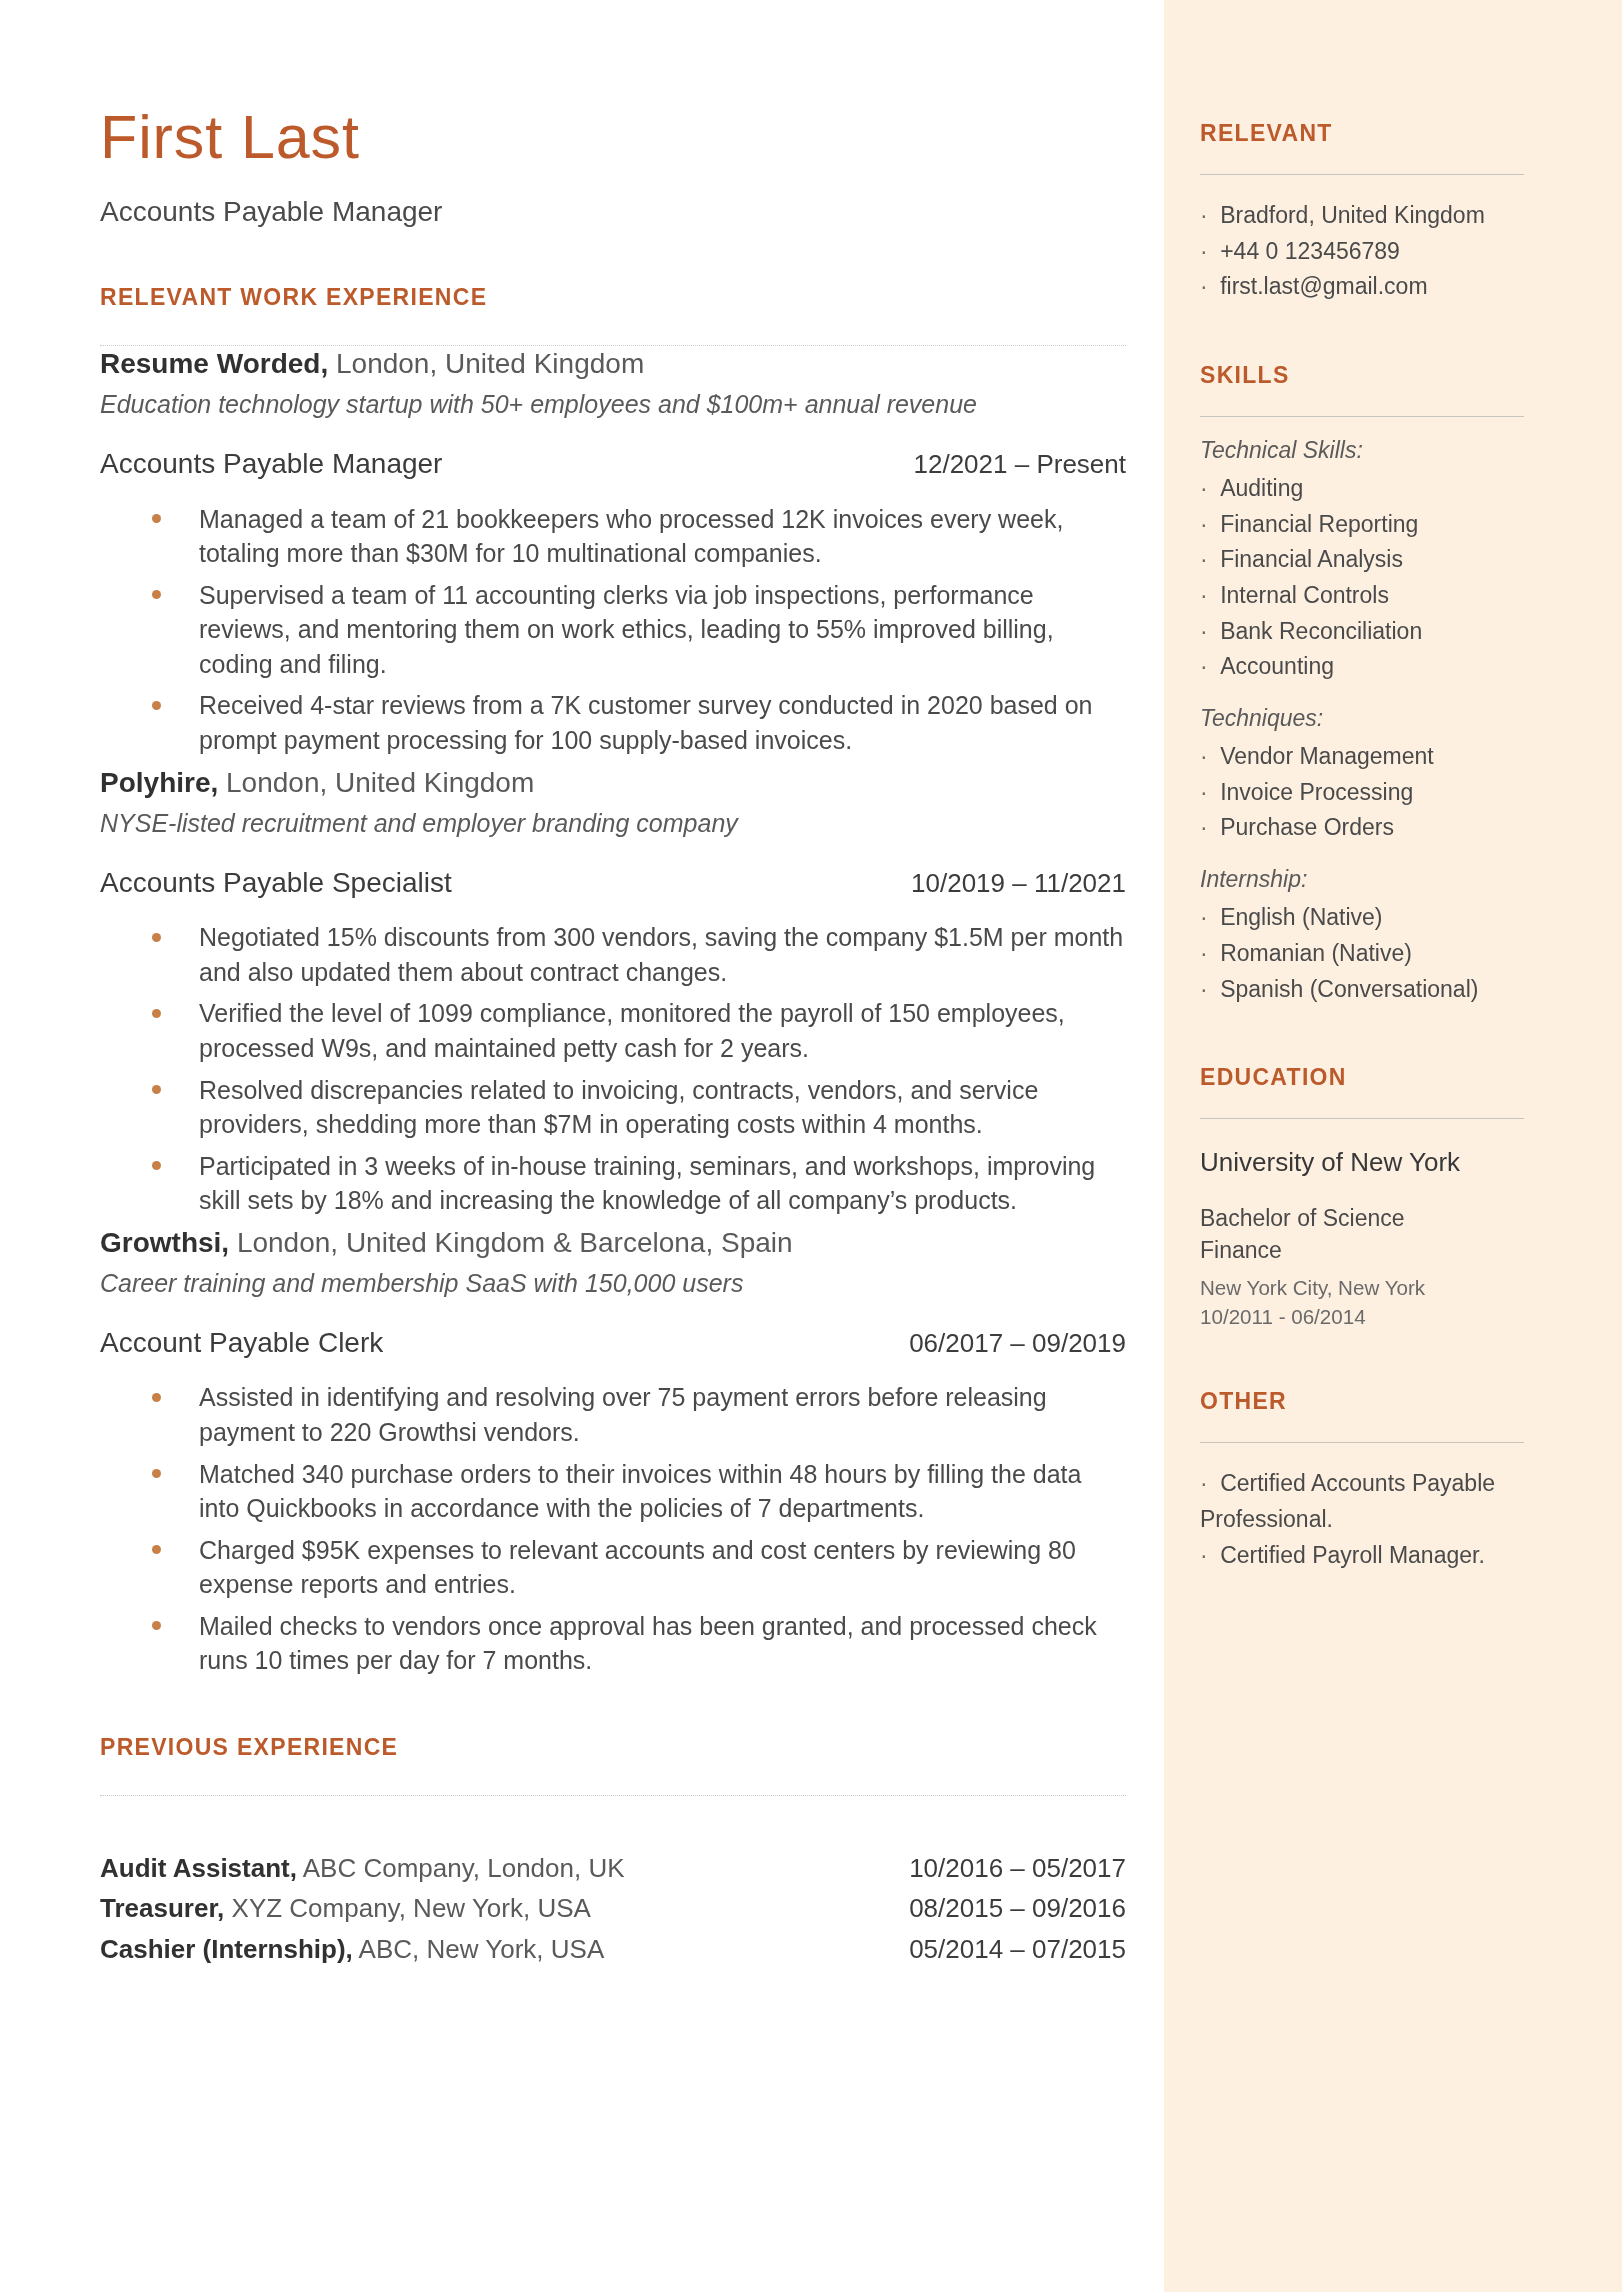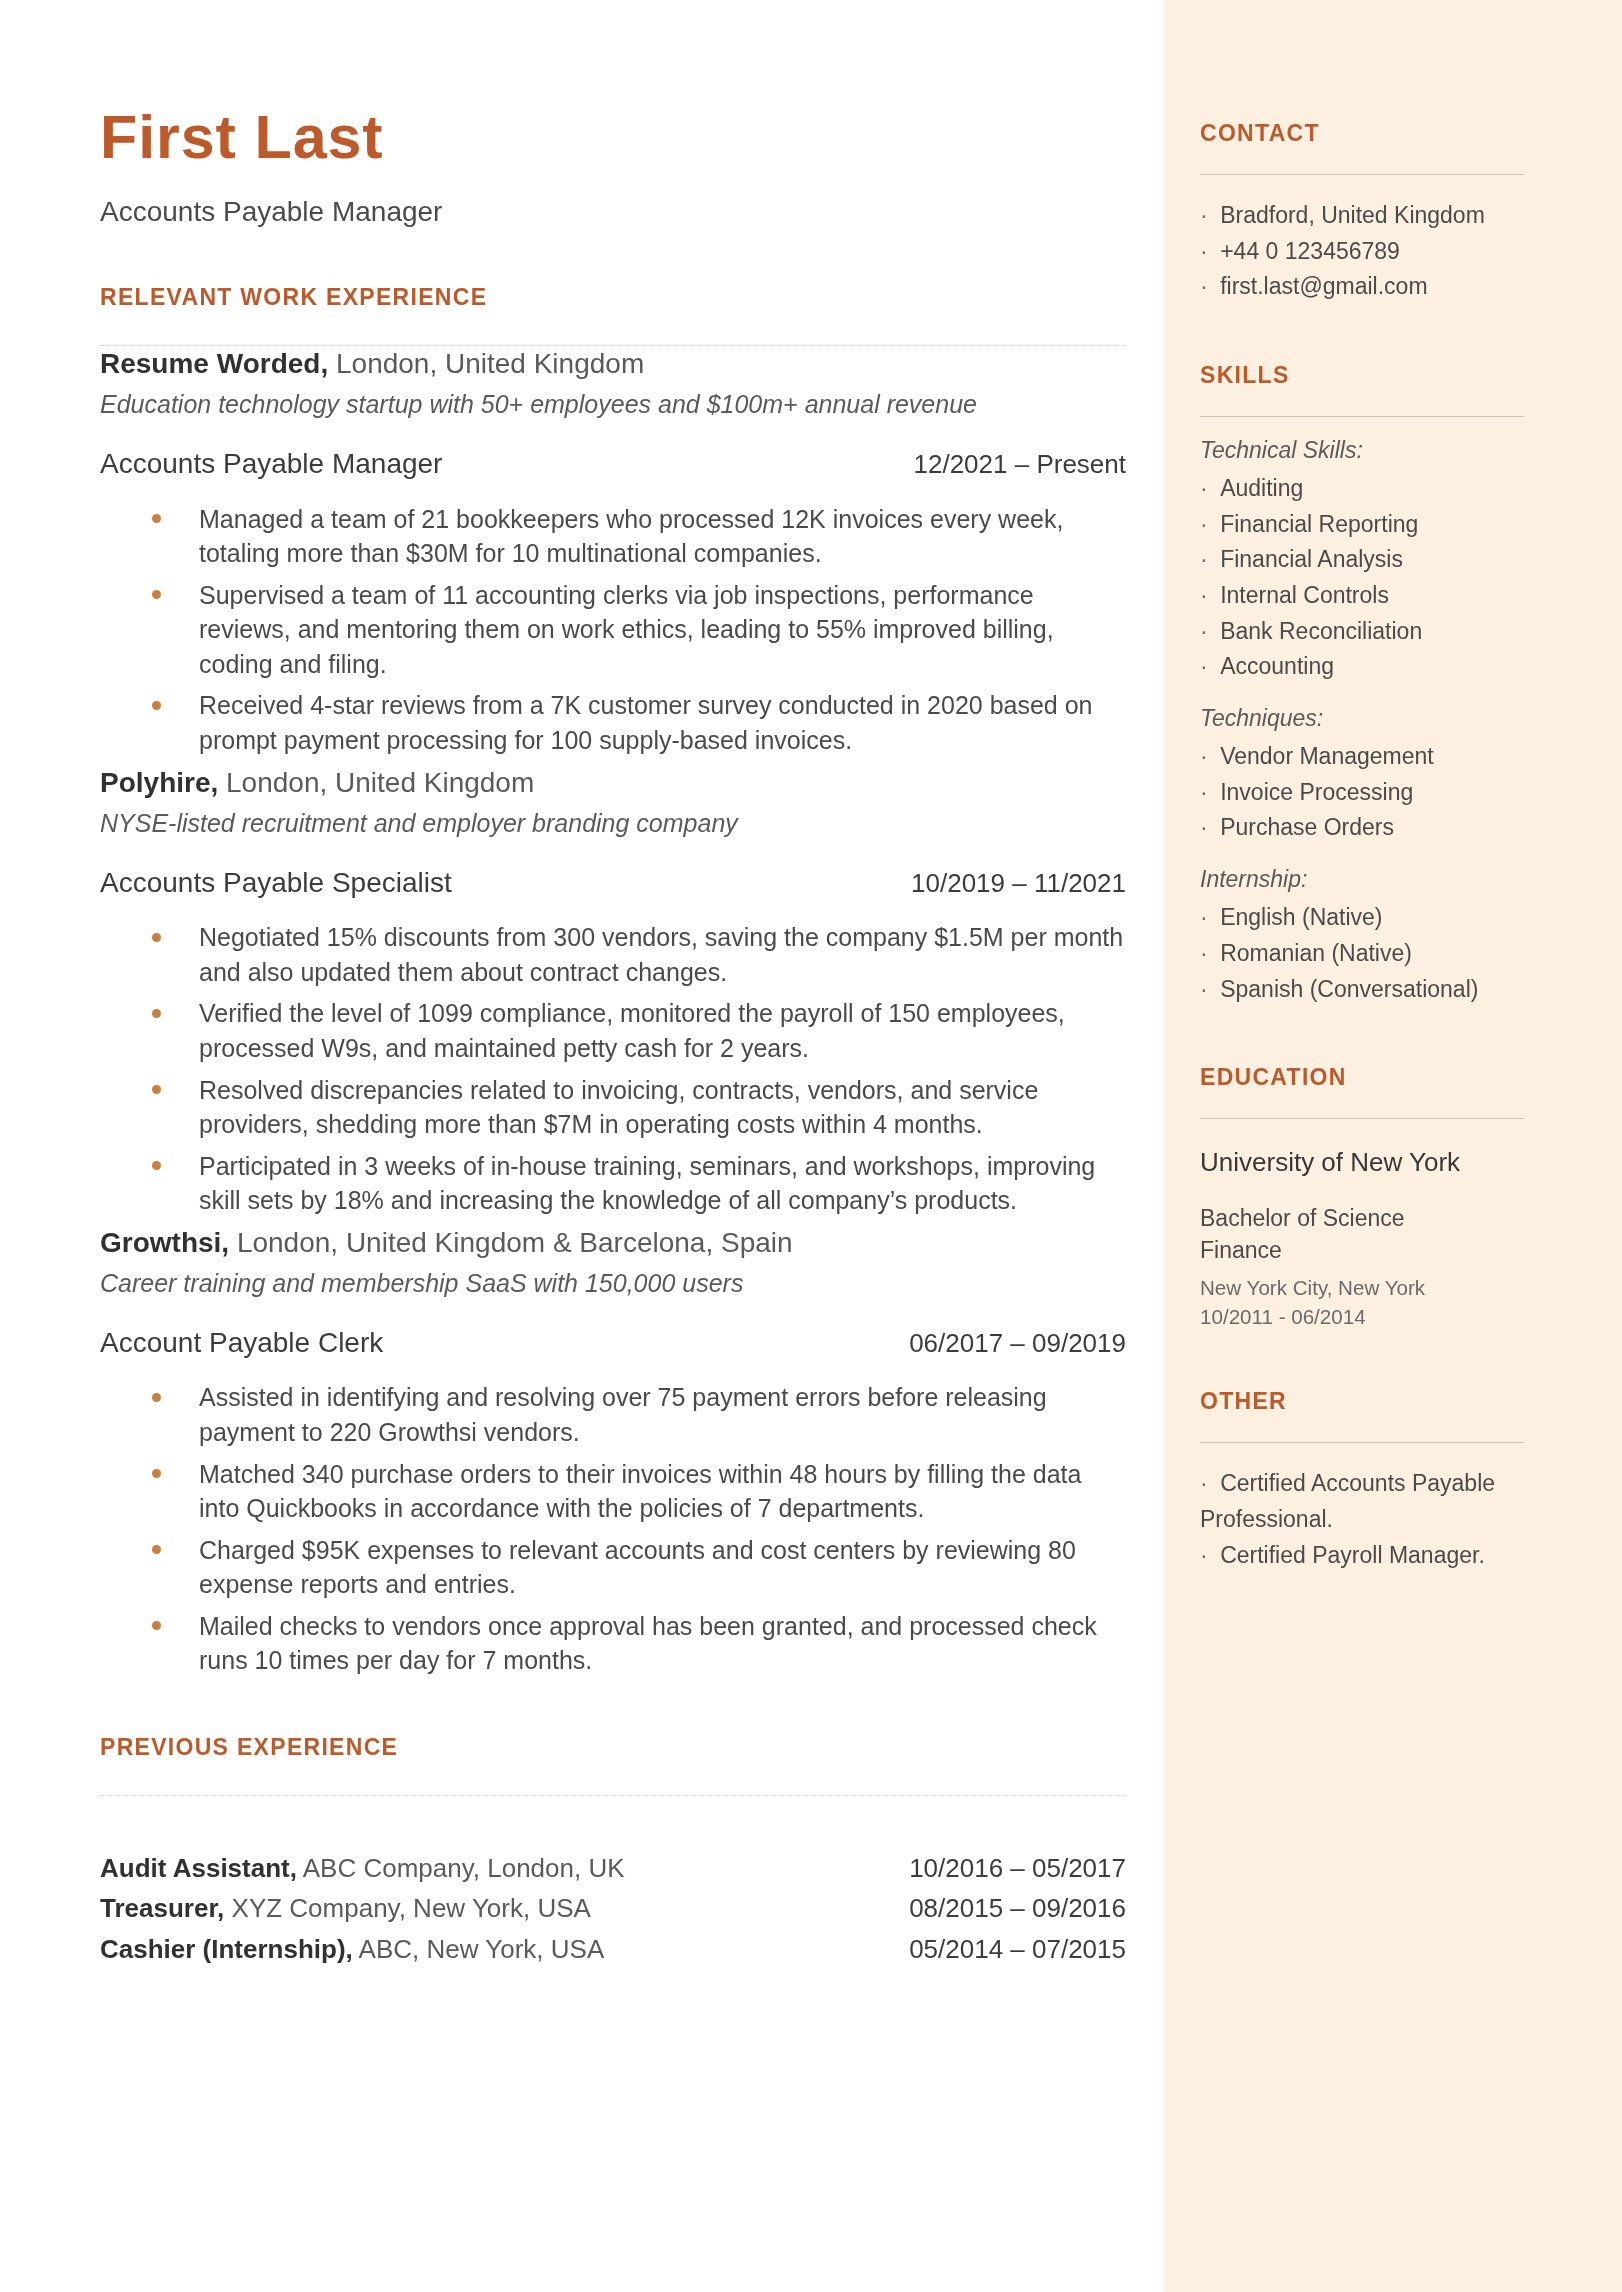--- a/index.html
+++ b/index.html
@@ -6,21 +6,21 @@
   html,body { background:#ffffff; }
   body {
     width:1623px; height:2293px; position:relative; overflow:hidden;
     font-family:"Liberation Sans","DejaVu Sans",sans-serif;
     color:#4a4a4a;
   }
 
   
   .main { position:absolute; top:0; left:100px; width:1026px; padding-top:104px; }
 
-  .name { font-size:61px; font-weight:bold; color:var(--accent,#bc5a2b); letter-spacing:0.9px; line-height:1.1; }
+  .name { font-size:61px; font-weight:normal; color:var(--accent,#bc5a2b); letter-spacing:0.9px; line-height:1.1; }
   .person-title { font-size:28px; color:#4a4a4a; margin-top:25px; }
 
   .section-title {
     font-size:23px; font-weight:bold; color:var(--accent,#bc5a2b);
     letter-spacing:1.3px; margin-top:56px;
   }
   .dashed-divider { border:none; border-top:1.8px dotted #c9c9c9; margin-top:34px; }
 
   .job { }
   .company-line { font-size:28px; line-height:1.25; }
@@ -143,21 +143,21 @@
     <div class="prev-row">
       <div class="prev-left"><span class="prev-role">Cashier (Internship),</span><span class="prev-detail"> ABC, New York, USA</span></div>
       <div class="prev-dates">05/2014 – 07/2015</div>
     </div>
   </div>
 
 </div>
 
 <aside class="sidebar">
 
-  <div class="sb-section-title">CONTACT</div>
+  <div class="sb-section-title">RELEVANT</div>
   <hr class="sb-divider">
   <ul class="sb-list">
     <li>Bradford, United Kingdom</li>
     <li>+44 0 123456789</li>
     <li>first.last@gmail.com</li>
   </ul>
 
   <div class="sb-section-title mt">SKILLS</div>
   <hr class="sb-divider">
 

